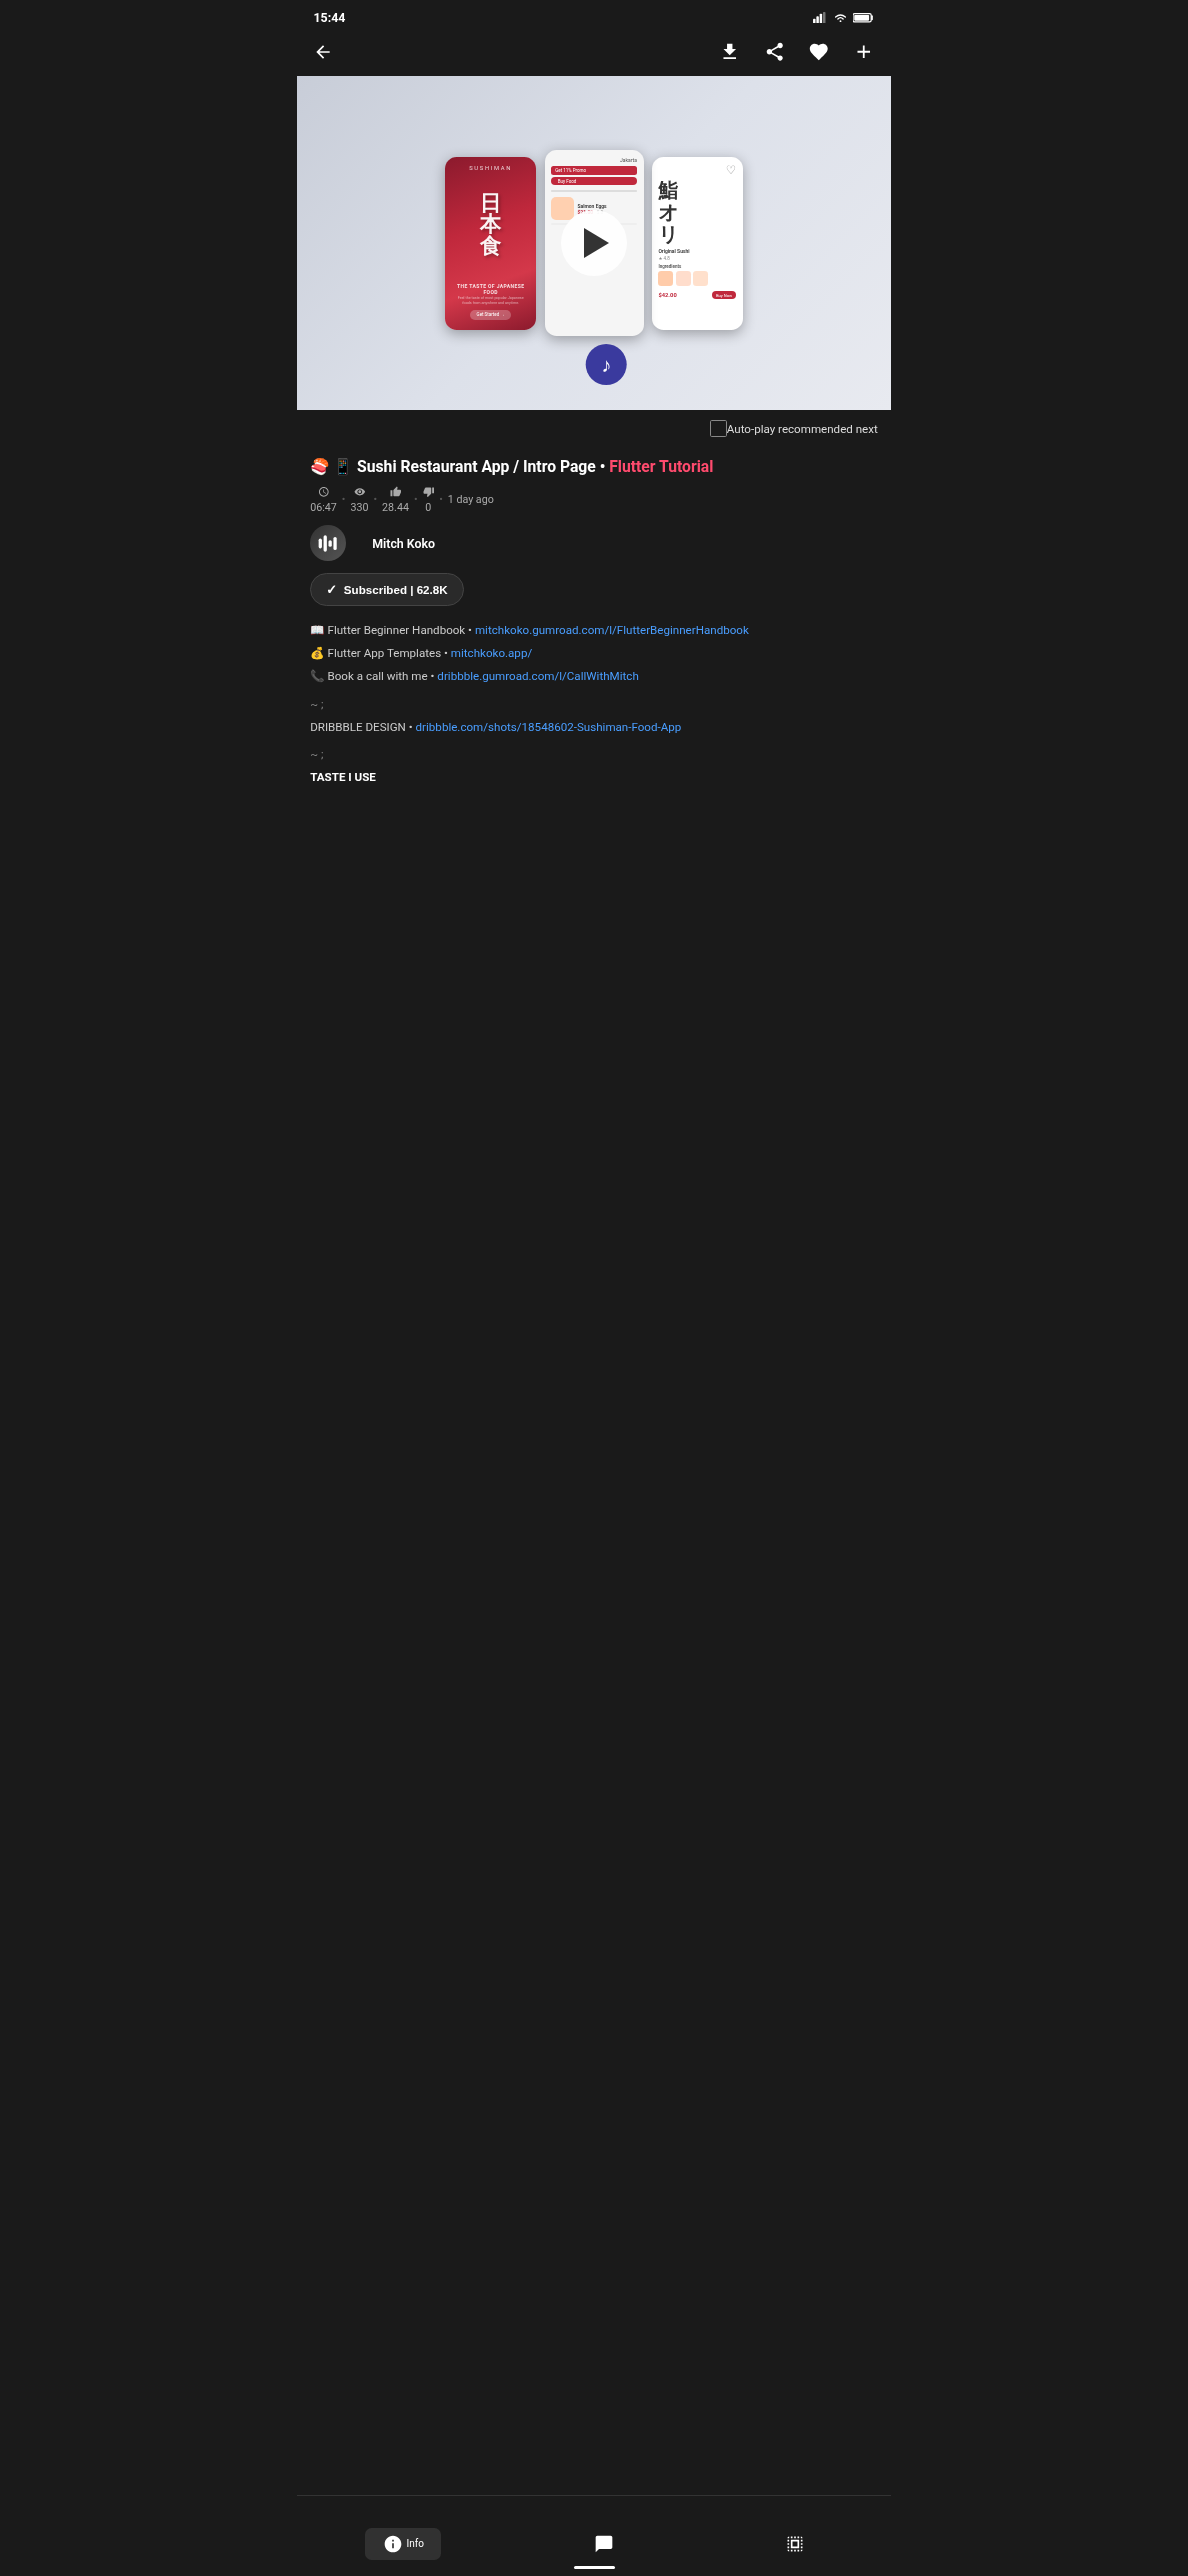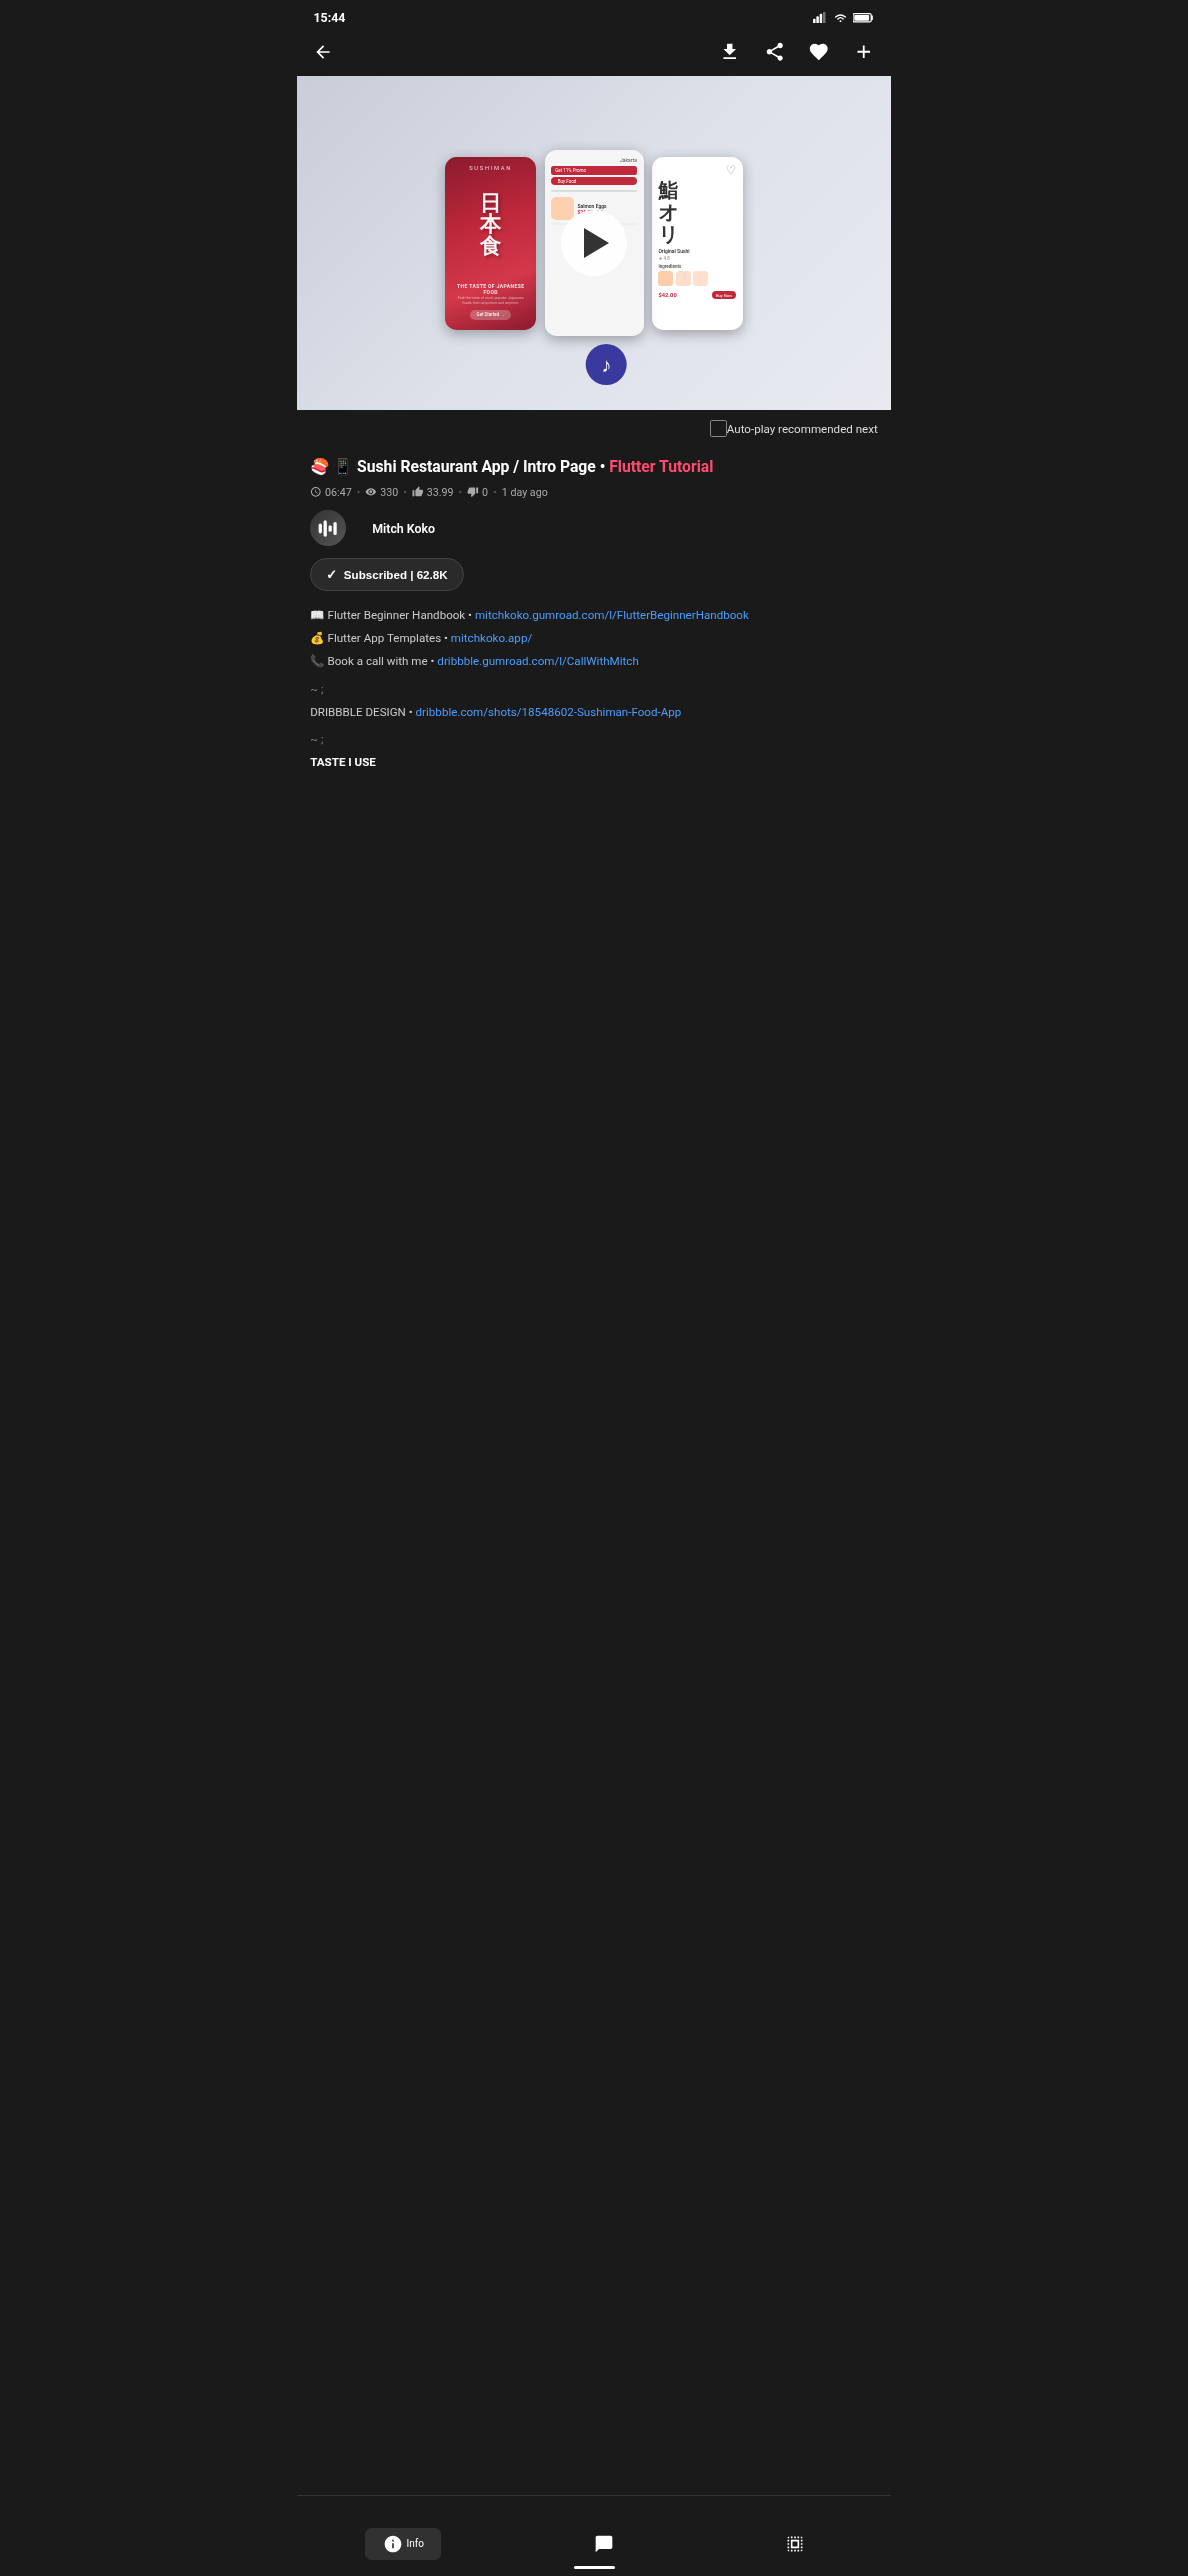--- a/index.html
+++ b/index.html
@@ -236,20 +236,21 @@
     }
 
     .meta-separator {
       color: #555555;
     }
 
     .meta-item {
       display: flex;
       align-items: center;
       gap: 3.3px;
+      flex-direction: column;
     }
 
     
     .channel-info {
       display: flex;
       align-items: center;
       gap: 26px;
       margin-bottom: 11.6px;
     }
 
@@ -544,21 +545,21 @@
         <svg width="11.6" height="11.6" viewBox="0 0 24 24" fill="#aaaaaa">
           <path d="M12 4.5C7 4.5 2.73 7.61 1 12c1.73 4.39 6 7.5 11 7.5s9.27-3.11 11-7.5c-1.73-4.39-6-7.5-11-7.5zM12 17c-2.76 0-5-2.24-5-5s2.24-5 5-5 5 2.24 5 5-2.24 5-5 5zm0-8c-1.66 0-3 1.34-3 3s1.34 3 3 3 3-1.34 3-3-1.34-3-3-3z"></path>
         </svg>
         <span>330</span>
       </div>
       <span class="meta-separator">•</span>
       <div class="meta-item">
         <svg width="11.6" height="11.6" viewBox="0 0 24 24" fill="#aaaaaa">
           <path d="M1 21h4V9H1v12zm22-11c0-1.1-.9-2-2-2h-6.31l.95-4.57.03-.32c0-.41-.17-.79-.44-1.06L14.17 1 7.59 7.59C7.22 7.95 7 8.45 7 9v10c0 1.1.9 2 2 2h9c.83 0 1.54-.5 1.84-1.22l3.02-7.05c.09-.23.14-.47.14-.73v-2z"></path>
         </svg>
-        <span>33.99</span>
+        <span>28.44</span>
       </div>
       <span class="meta-separator">•</span>
       <div class="meta-item">
         <svg width="11.6" height="11.6" viewBox="0 0 24 24" fill="#aaaaaa">
           <path d="M15 3H6c-.83 0-1.54.5-1.84 1.22l-3.02 7.05c-.09.23-.14.47-.14.73v2c0 1.1.9 2 2 2h6.31l-.95 4.57-.03.32c0 .41.17.79.44 1.06L9.83 23l6.59-6.59c.36-.36.58-.86.58-1.41V5c0-1.1-.9-2-2-2zm4 0v12h4V3h-4z"></path>
         </svg>
         <span>0</span>
       </div>
       <span class="meta-separator">•</span>
       <span>1 day ago</span>

